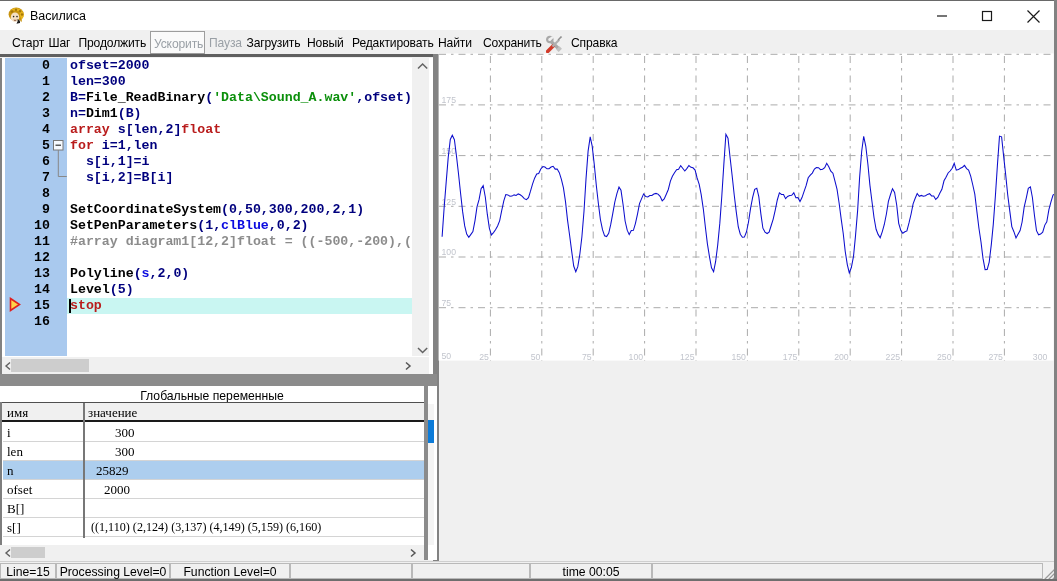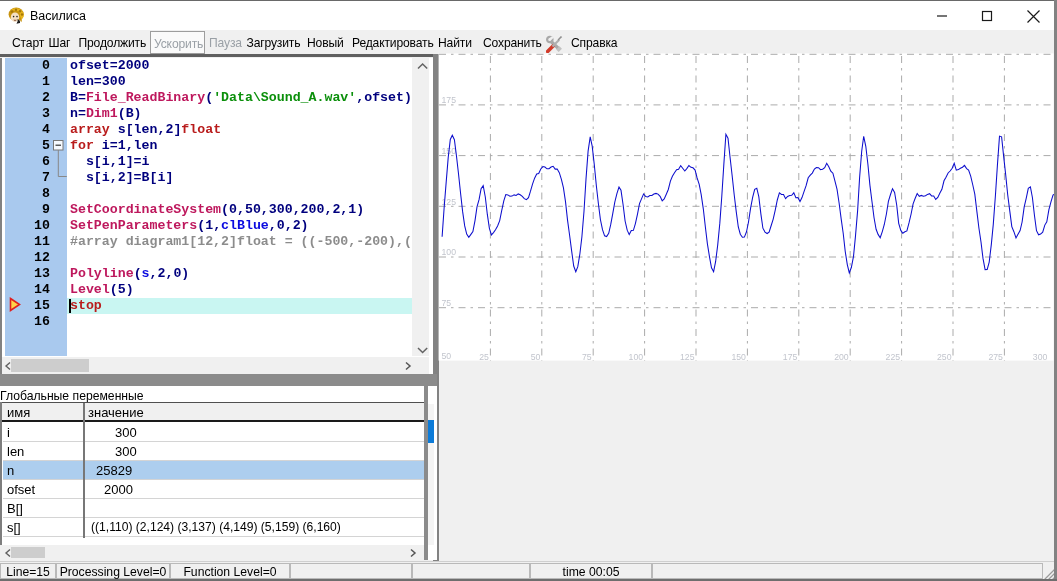--- a/index.html
+++ b/index.html
@@ -1,38 +1,38 @@
 <!DOCTYPE html>
 <html><head><meta charset="utf-8"><style>
 *{margin:0;padding:0;box-sizing:border-box}
 i{font-style:normal}
 body{width:1057px;height:581px;position:relative;overflow:hidden;background:#f0f0f0;
  font-family:"Liberation Sans",sans-serif}
 .abs{position:absolute}
-.mono{font-family:Liberation Sans, sans-serif}
+.mono{font-family:Liberation Serif, serif}
 
 #title{left:0;top:0;width:1057px;height:30px;background:#fff;border-top:1px solid #696969}
 #title .t{position:absolute;left:30px;top:8px;font-size:12.5px;color:#000}
 
 #menu{left:4px;top:30px;width:1057px;height:24.2px;background:#f0f0f0;font-size:12.1px;letter-spacing:-0.15px;color:#000}
 #menu span{position:absolute;top:6px;white-space:pre}
 #menubord{left:0;top:54.2px;width:432.5px;height:3px;background:#5f5f5f}
 
 #ed{left:0;top:58px;width:433px;height:316px;background:#fff;border-left:2px solid #828282}
 #gutter{left:4.5px;top:58px;width:62.5px;height:298px;background:#a9c9ee}
 .ln{position:absolute;width:48px;text-align:right;font-size:13.25px;font-weight:bold;color:#000;font-family:"Liberation Mono",monospace}
 .cl{position:absolute;left:70px;font-size:13.25px;font-weight:bold;white-space:pre;color:#00007e;font-family:"Liberation Mono",monospace}
-.kw{color:#b91c1c}.fn{color:#be185d}.str{color:#0a8f0a}.cmt{color:#8c8c8c}.bl{color:#0b0be0}
+.kw{color:#b91c1c}.fn{color:#000000}.str{color:#0a8f0a}.cmt{color:#8c8c8c}.bl{color:#0b0be0}
 
 .sbtrack{background:#f0f0f0;position:absolute}
 
 #split{left:0;top:374px;width:437px;height:12px;background:#8b8b8b}
 
 #vars{left:0;top:386px;width:437px;height:174px;background:#fff}
-#vtitle{left:0;top:389px;width:424px;font-size:12.2px;color:#000}
+#vtitle{left:0;top:389px;width:424px;text-align:center;font-size:12.2px;color:#000}
 #vhead{left:2px;top:401.5px;width:422px;height:20.5px;background:#f0f0f0;border-top:1.5px solid #4f4f4f;border-bottom:2px solid #1a1a1a}
 .vrow{position:absolute;left:3px;width:421px;height:19px;border-bottom:1px solid #d4d4d4;font-size:13px}
 .vname{position:absolute;left:4px;top:2px}.vval{position:absolute;left:88px;top:2px;white-space:pre}
 #vdiv{left:83px;top:403px;width:1.5px;height:135px;background:#777}
 
 #status{left:0;top:561px;width:1057px;height:20px;background:#f0f0f0;border-top:1px solid #cfcfcf;font-size:12.2px}
 .seg{position:absolute;top:1px;height:16px;border:1px solid #b9b9b9;text-align:center;padding-top:1px}
 </style></head><body>
 <div class="abs" id="title">
     <svg style="position:absolute;left:8px;top:6px" width="17" height="17" viewBox="0 0 17 17">

